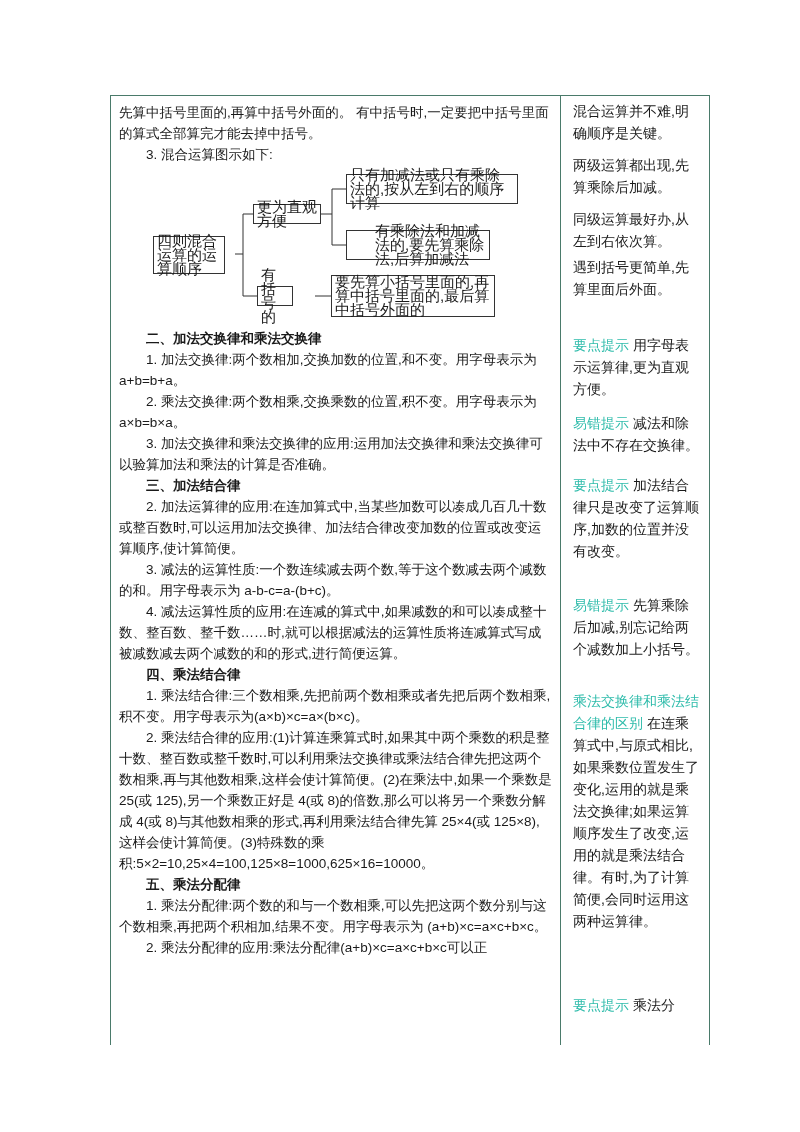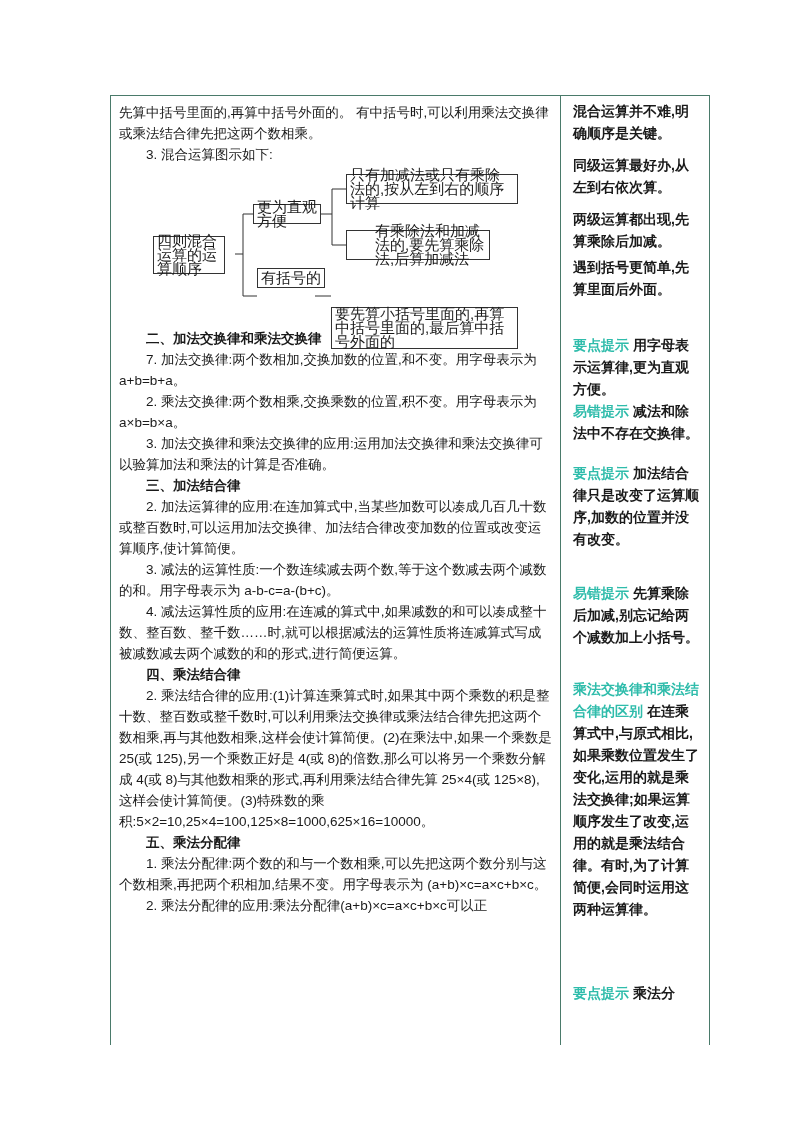--- a/index.html
+++ b/index.html
@@ -28,21 +28,20 @@
     font-size:13.5px;
     line-height:21px;
     overflow:hidden;
   }
   .side-col {
     flex:1;
     padding:4px 8px 4px 12px;
     font-size:14px;
     line-height:22px;
     overflow:hidden;
-    font-weight:bold;
   }
   .para { text-indent:2em; }
   .para.noindent { text-indent:0; }
   .para.heading { font-weight:bold; }
   .side-item { text-indent:0; }
   .hl { color:#2fbcab; margin-right:4px; }
   
   .diagram {
     position:relative;
     height:158px;
@@ -56,34 +55,34 @@
     line-height:14px;
     padding:2px 3px;
     display:flex;
     align-items:center;
     justify-content:center;
     text-align:left;
     background:#fff;
   }
   .dbox-root   { left:34px;  top:68px;  width:72px;  height:38px; }
   .dbox-br1    { left:134px; top:36px;  width:68px;  height:20px; }
-  .dbox-br2    { left:138px; top:100px; width:68px;  height:20px; }
+  .dbox-br2    { left:138px; top:118px; width:36px;  height:20px; }
   .dbox-leaf1  { left:227px; top:6px;   width:172px; height:30px; }
   .dbox-leaf2  { left:227px; top:62px;  width:144px; height:30px;padding-left:28px; }
-  .dbox-leaf3  { left:212px; top:107px; width:187px; height:42px;margin-top:32px; }
+  .dbox-leaf3  { left:212px; top:107px; width:164px; height:42px; }
   .diagram svg { position:absolute; left:0; top:0; }
 </style>
 </head>
 <body>
 
 <div class="doc-table">
 
   <div class="main-col">
 
-    <p class="para noindent">先算中括号里面的,再算中括号外面的。 有中括号时,可以利用乘法交换律或乘法结合律先把这两个数相乘。</p>
+    <p class="para noindent">先算中括号里面的,再算中括号外面的。 有中括号时,一定要把中括号里面的算式全部算完才能去掉中括号。</p>
     <p class="para">3. 混合运算图示如下:</p>
 
     <div class="diagram">
       <svg width="434" height="158">
         <line x1="116" y1="86" x2="124" y2="86" stroke="#333" stroke-width="1"></line>
         <line x1="124" y1="46" x2="124" y2="128" stroke="#333" stroke-width="1"></line>
         <line x1="124" y1="46" x2="134" y2="46" stroke="#333" stroke-width="1"></line>
         <line x1="124" y1="128" x2="138" y2="128" stroke="#333" stroke-width="1"></line>
         <line x1="202" y1="46" x2="213" y2="46" stroke="#333" stroke-width="1"></line>
         <line x1="213" y1="21" x2="213" y2="77" stroke="#333" stroke-width="1"></line>
@@ -93,53 +92,54 @@
       </svg>
       <div class="dbox dbox-root">四则混合运算的运算顺序</div>
       <div class="dbox dbox-br1">更为直观方便</div>
       <div class="dbox dbox-br2">有括号的</div>
       <div class="dbox dbox-leaf1">只有加减法或只有乘除法的,按从左到右的顺序计算</div>
       <div class="dbox dbox-leaf2">有乘除法和加减法的,要先算乘除法,后算加减法</div>
       <div class="dbox dbox-leaf3">要先算小括号里面的,再算中括号里面的,最后算中括号外面的</div>
     </div>
 
     <p class="para heading">二、加法交换律和乘法交换律</p>
-    <p class="para">7. 加法交换律:两个数相加,交换加数的位置,和不变。用字母表示为 a+b=b+a。</p>
+    <p class="para">1. 加法交换律:两个数相加,交换加数的位置,和不变。用字母表示为 a+b=b+a。</p>
     <p class="para">2. 乘法交换律:两个数相乘,交换乘数的位置,积不变。用字母表示为 a×b=b×a。</p>
     <p class="para">3. 加法交换律和乘法交换律的应用:运用加法交换律和乘法交换律可以验算加法和乘法的计算是否准确。</p>
     <p class="para heading">三、加法结合律</p>
     <p class="para">2. 加法运算律的应用:在连加算式中,当某些加数可以凑成几百几十数或整百数时,可以运用加法交换律、加法结合律改变加数的位置或改变运算顺序,使计算简便。</p>
     <p class="para">3. 减法的运算性质:一个数连续减去两个数,等于这个数减去两个减数的和。用字母表示为 a-b-c=a-(b+c)。</p>
     <p class="para">4. 减法运算性质的应用:在连减的算式中,如果减数的和可以凑成整十数、整百数、整千数……时,就可以根据减法的运算性质将连减算式写成被减数减去两个减数的和的形式,进行简便运算。</p>
     <p class="para heading">四、乘法结合律</p>
+    <p class="para">1. 乘法结合律:三个数相乘,先把前两个数相乘或者先把后两个数相乘,积不变。用字母表示为(a×b)×c=a×(b×c)。</p>
     <p class="para">2. 乘法结合律的应用:(1)计算连乘算式时,如果其中两个乘数的积是整十数、整百数或整千数时,可以利用乘法交换律或乘法结合律先把这两个数相乘,再与其他数相乘,这样会使计算简便。(2)在乘法中,如果一个乘数是 25(或 125),另一个乘数正好是 4(或 8)的倍数,那么可以将另一个乘数分解成 4(或 8)与其他数相乘的形式,再利用乘法结合律先算 25×4(或 125×8),这样会使计算简便。(3)特殊数的乘积:5×2=10,25×4=100,125×8=1000,625×16=10000。</p>
     <p class="para heading">五、乘法分配律</p>
     <p class="para">1. 乘法分配律:两个数的和与一个数相乘,可以先把这两个数分别与这个数相乘,再把两个积相加,结果不变。用字母表示为 (a+b)×c=a×c+b×c。</p>
     <p class="para">2. 乘法分配律的应用:乘法分配律(a+b)×c=a×c+b×c可以正</p>
   </div>
 
   <div class="side-col">
 
     <div class="side-item" style="margin-top:0">
       <span>混合运算并不难,明确顺序是关键。</span>
     </div>
     <div class="side-item" style="margin-top:10px">
-      <span>同级运算最好办,从左到右依次算。</span>
+      <span>两级运算都出现,先算乘除后加减。</span>
     </div>
     <div class="side-item" style="margin-top:10px">
-      <span>两级运算都出现,先算乘除后加减。</span>
+      <span>同级运算最好办,从左到右依次算。</span>
     </div>
     <div class="side-item" style="margin-top:4px">
       <span>遇到括号更简单,先算里面后外面。</span>
     </div>
 
     <div class="side-item" style="margin-top:34px">
       <span class="hl">要点提示</span><span>用字母表示运算律,更为直观方便。</span>
     </div>
-    <div class="side-item" style="">
+    <div class="side-item" style="margin-top:12px">
       <span class="hl">易错提示</span><span>减法和除法中不存在交换律。</span>
     </div>
     <div class="side-item" style="margin-top:18px">
       <span class="hl">要点提示</span><span>加法结合律只是改变了运算顺序,加数的位置并没有改变。</span>
     </div>
     <div class="side-item" style="margin-top:32px">
       <span class="hl">易错提示</span><span>先算乘除后加减,别忘记给两个减数加上小括号。</span>
     </div>
     <div class="side-item" style="margin-top:30px">
       <span class="hl">乘法交换律和乘法结合律的区别</span><span>在连乘算式中,与原式相比,如果乘数位置发生了变化,运用的就是乘法交换律;如果运算顺序发生了改变,运用的就是乘法结合律。有时,为了计算简便,会同时运用这两种运算律。</span>

